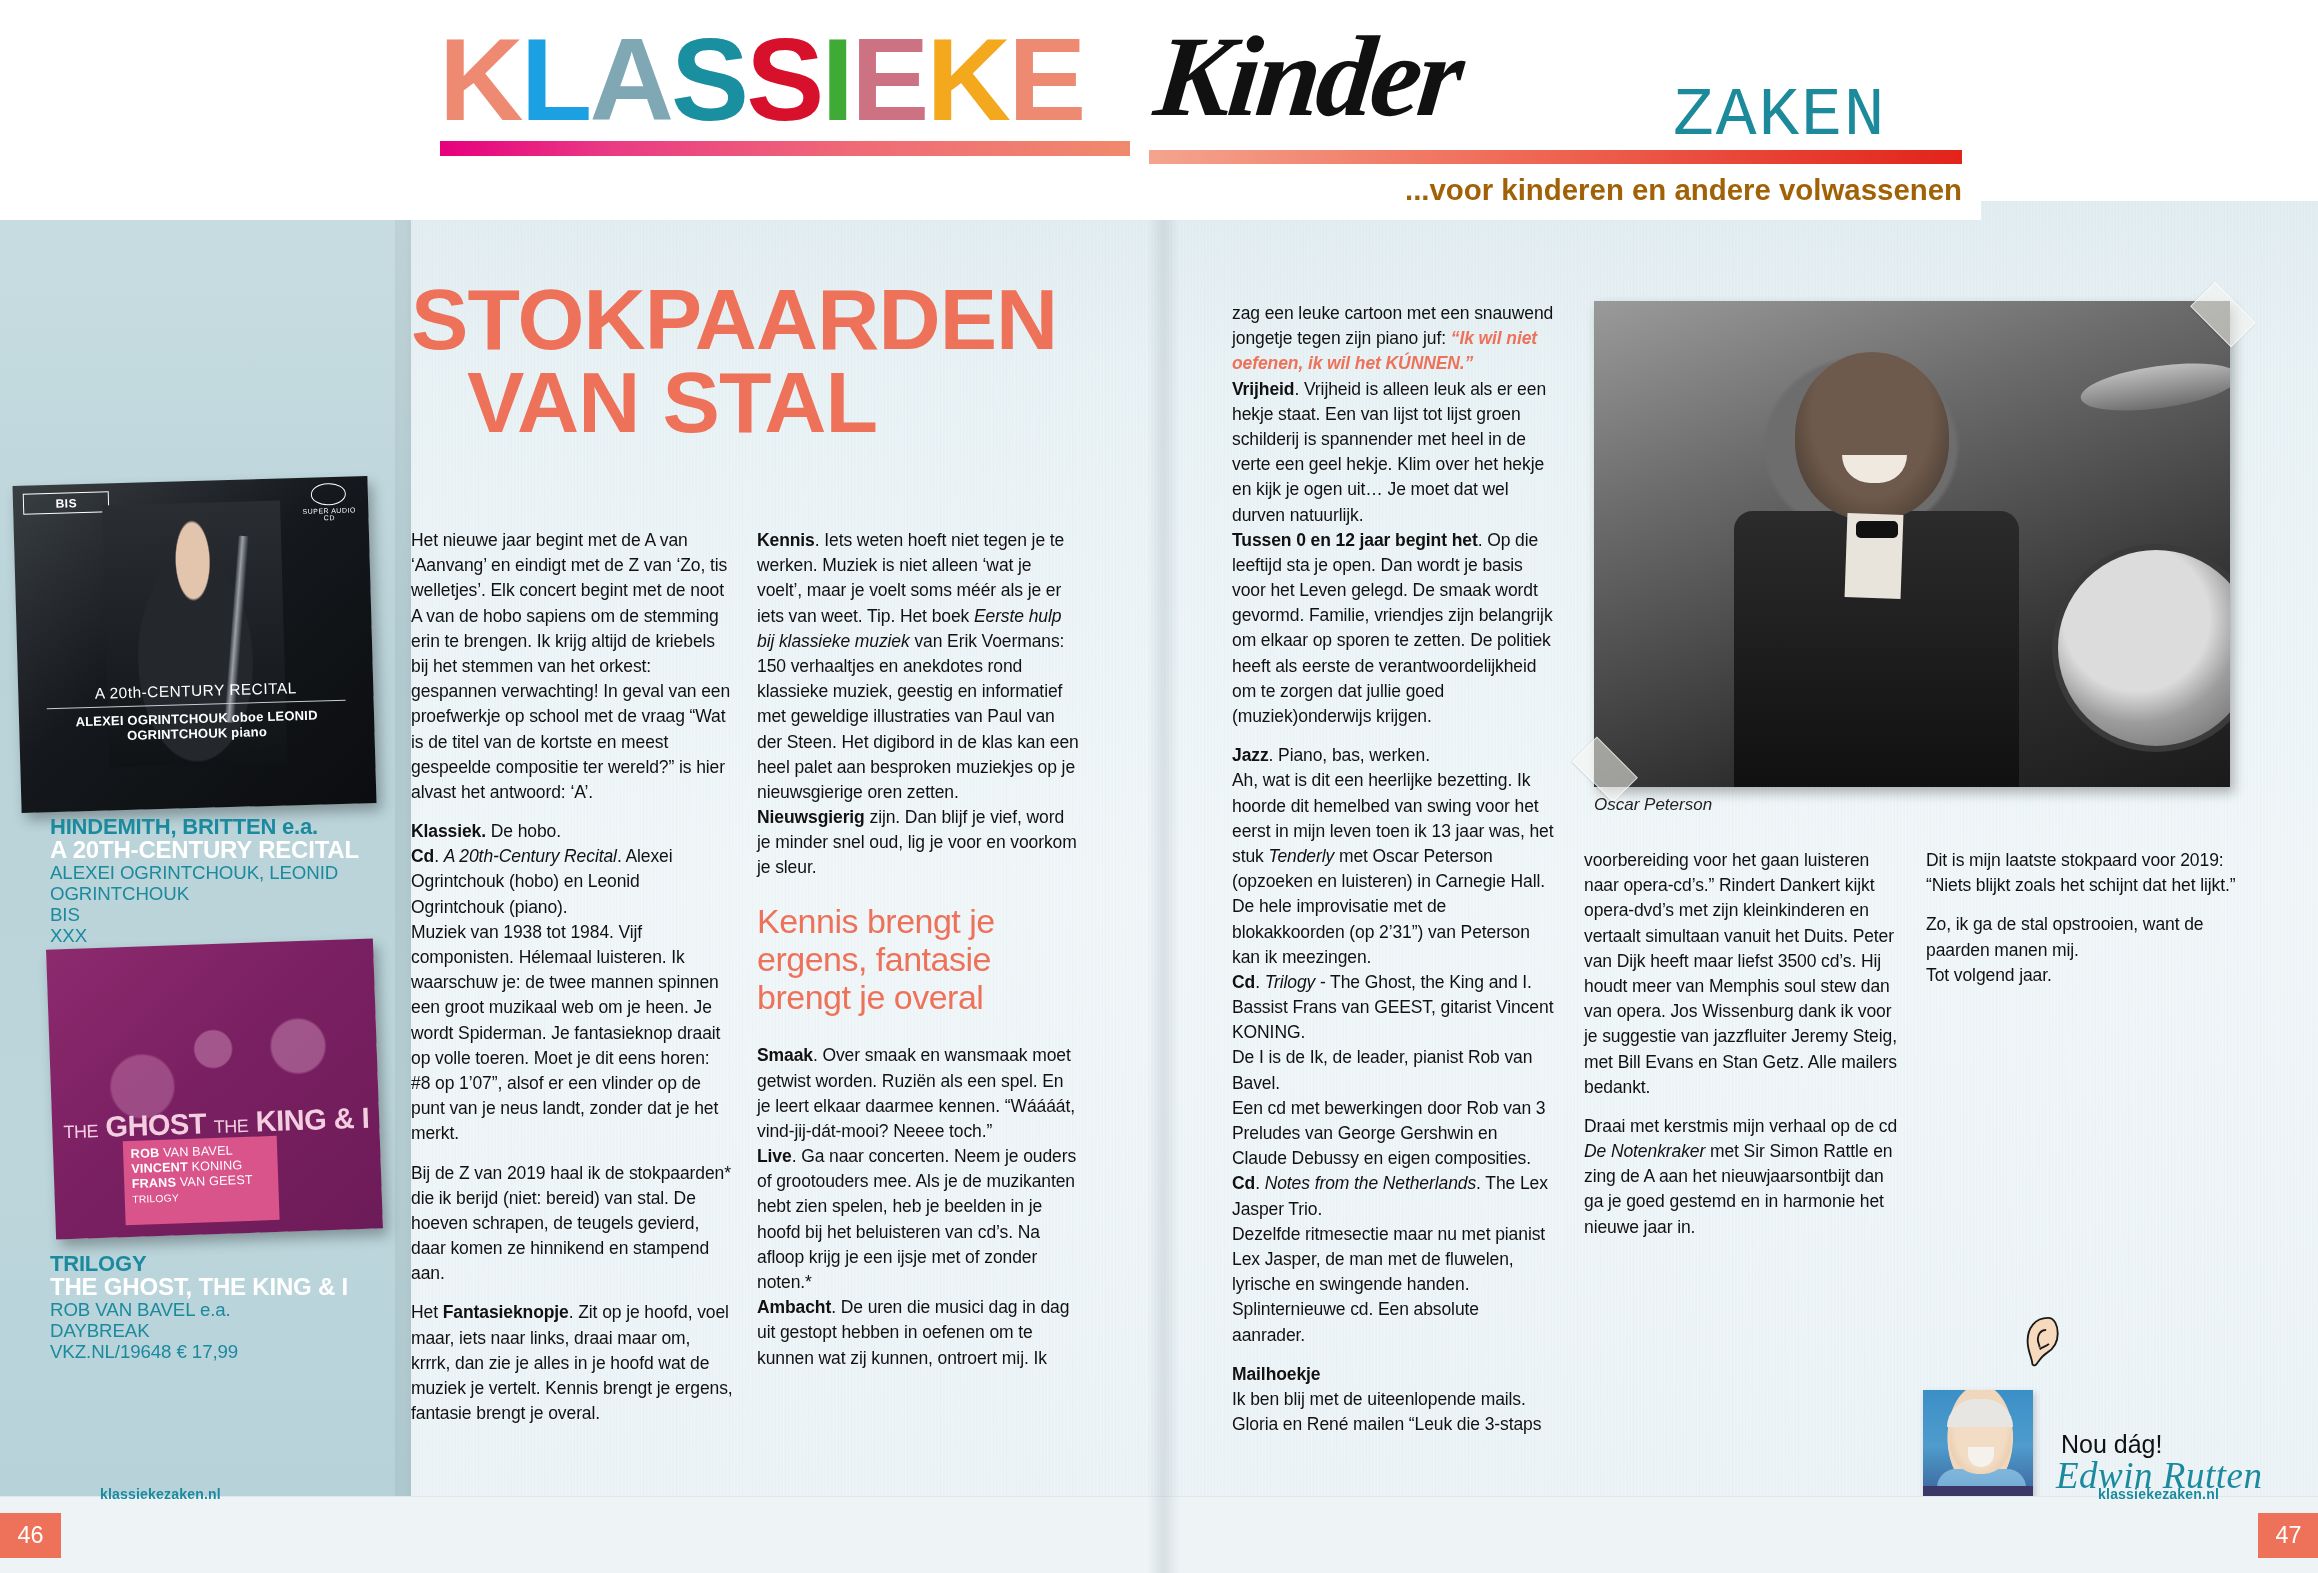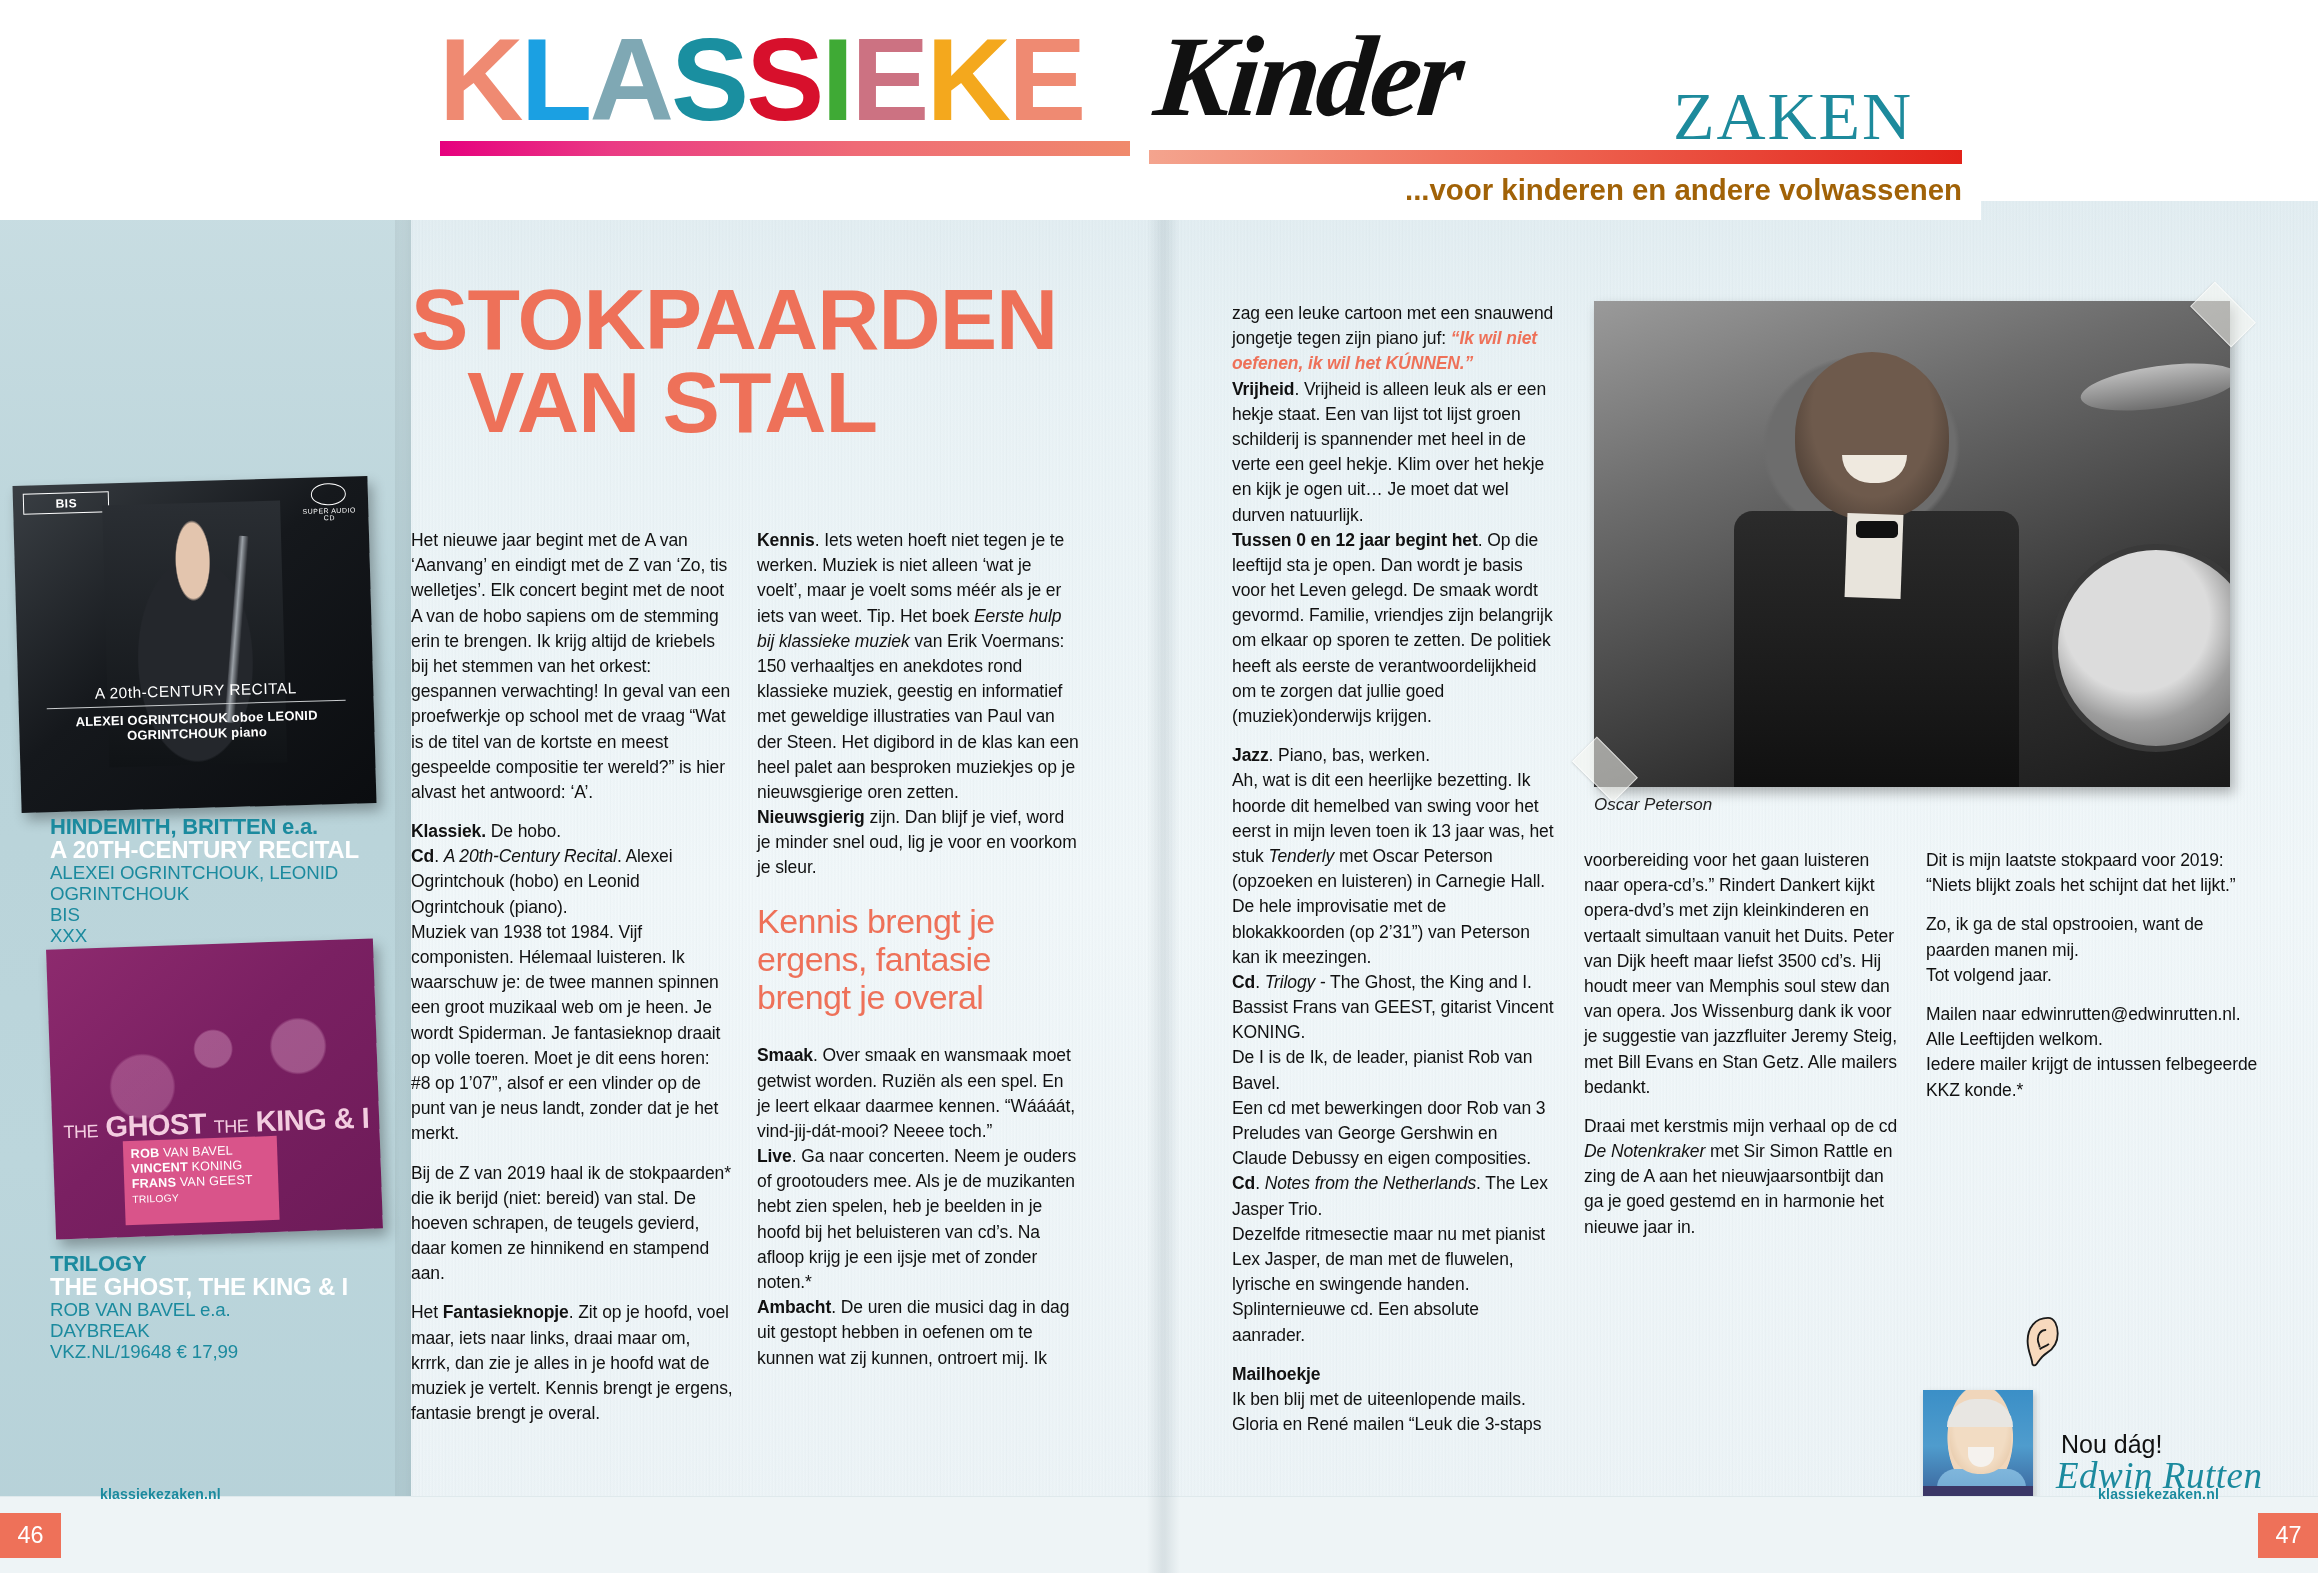--- a/index.html
+++ b/index.html
@@ -34,21 +34,21 @@
     font-family:"Liberation Serif", serif;
     font-style:italic;font-weight:bold;
     font-size:115px;color:#111;letter-spacing:-3.7px;
     transform:skewX(-6deg);
     line-height:1;
   }
   .zaken{
     position:absolute;left:1234px;top:58px;
     font-size:68px;font-weight:normal;letter-spacing:1.9px;
     color:#1d8a9c;
-    font-family:Liberation Serif, serif;
+    font-family:Liberation Mono, monospace;
   }
   .kbar2{
     position:absolute;left:710px;top:131px;width:813px;height:14px;
     background:linear-gradient(90deg,#f4a48e 0%,#ef6a56 45%,#e2231a 100%);
   }
   .tagline{
     position:absolute;left:710px;top:154px;width:813px;
     text-align:right;font-size:29.4px;font-weight:bold;color:#a16207;
     font-family:"Liberation Sans", sans-serif;
   }
@@ -397,23 +397,20 @@
     </div>
 
     <div class="col" style="left:1584px;top:647px;">
       <p>voorbereiding voor het gaan luisteren naar opera-cd’s.” Rindert Dankert kijkt opera-dvd’s met zijn kleinkinderen en vertaalt simultaan vanuit het Duits. Peter van Dijk heeft maar liefst 3500 cd’s. Hij houdt meer van Memphis soul stew dan van opera. Jos Wissenburg dank ik voor je suggestie van jazzfluiter Jeremy Steig, met Bill Evans en Stan Getz. Alle mailers bedankt.</p>
       <p><span>Draai met kerstmis mijn verhaal op de cd </span><i>De Notenkraker</i><span> met Sir Simon Rattle en zing de A aan het nieuwjaarsontbijt dan ga je goed gestemd en in harmonie het nieuwe jaar in.</span></p>
     </div>
 
     <div class="col" style="left:1926px;top:647px;width:332px;">
       <p>Dit is mijn laatste stokpaard voor 2019: “Niets blijkt zoals het schijnt dat het lijkt.”</p>
       <p><span>Zo, ik ga de stal opstrooien, want de paarden manen mij.</span><br><span>Tot volgend jaar.</span></p>
-      <p><span>Mailen naar edwinrutten@edwinrutten.nl. Alle Leeftijden welkom.</span><br>
-        <span>Iedere mailer krijgt de intussen felbegeerde KKZ </span><span> konde.*</span>
-      </p>
     </div>
 
     <div class="photo">
       <div class="cym"></div>
       <div class="suit"></div>
       <div class="face"></div>
       <div class="smile"></div>
       <div class="shirt"></div>
       <div class="bow"></div>
       <div class="drum"></div>

